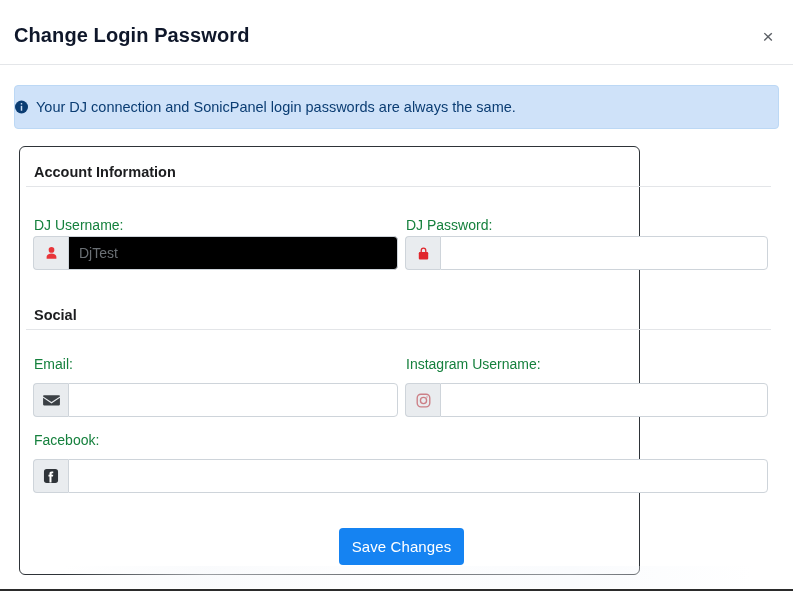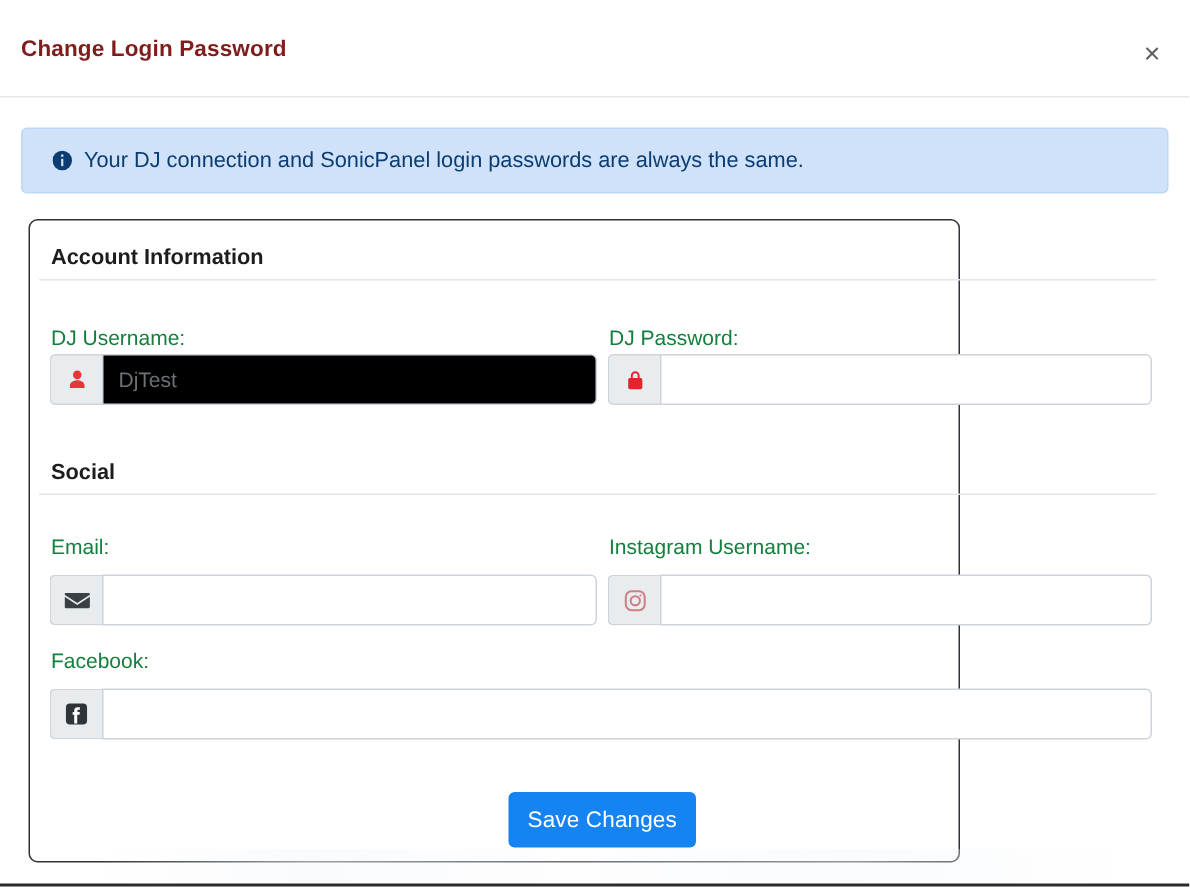--- a/index.html
+++ b/index.html
@@ -38,23 +38,23 @@
     top: 0; left: 0;
     width: 793px;
     height: 65px;
     border-bottom: 1px solid #e4e6e9;
     background: #fff;
   }
   .modal-title {
     position: absolute;
     left: 14px;
     top: 24px;
-    font-size: 15px;
+    font-size: 20px;
     font-weight: bold;
-    color: #7f1d1d;
+    color: #0f172a;
     letter-spacing: 0.1px;
     white-space: nowrap;
   }
   .close-btn {
     position: absolute;
     right: 12px;
     top: 24px;
     width: 26px;
     height: 26px;
     line-height: 24px;
@@ -73,21 +73,20 @@
     position: absolute;
     left: 14px;
     top: 85px;
     width: 765px;
     height: 44px;
     background: #cfe2f9;
     border: 1px solid #bcd8f5;
     border-radius: 4px;
     display: flex;
     align-items: center;
-    padding-left: 20px;
   }
   .alert-icon {
     width: 13px;
     height: 14px;
     margin-right: 8px;
     flex: 0 0 auto;
     color: #0b3d73;
     display: block;
   }
   .alert-text {

